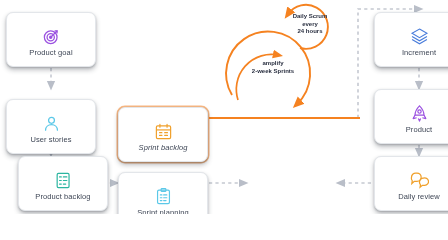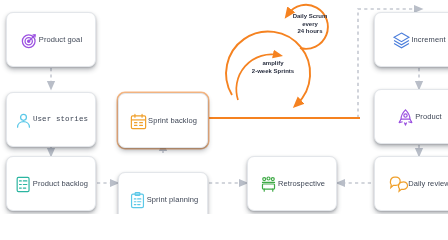--- a/index.html
+++ b/index.html
@@ -14,21 +14,21 @@
 
   .svg-layer{position:absolute;left:0;top:0;width:448px;height:214px;pointer-events:none;}
 
   .card{
     position:absolute;
     width:90px;height:55px;
     background:#ffffff;
     border:1px solid #e3e6ea;
     border-radius:7px;
     box-shadow:0 3px 5px rgba(40,45,55,.30), 0 1px 2px rgba(40,45,55,.22);
-    display:flex;flex-direction:row;
+    display:flex;flex-direction:column;
     align-items:center;justify-content:center;
     box-sizing:border-box;
     z-index:5;
   }
   .card.highlight{
     box-shadow:0 3px 5px rgba(40,45,55,.30), 0 1px 2px rgba(40,45,55,.22),
                0 0 0 1.5px rgba(245,130,32,.55);
   }
   .card .ico{height:24px;display:flex;align-items:flex-end;justify-content:center;margin-bottom:3px;}
   .card .ico svg{display:block;}
@@ -36,23 +36,23 @@
     font-size:7.5px;
     color:#3f4756;
     letter-spacing:.1px;
     text-align:center;
     line-height:1;
     white-space:nowrap;
   }
 
   
   #card-product-goal     {left:6px;   top:12px;}
-  #card-user-stories     {left:6px;   top:92px;font-family:Liberation Mono, monospace;}
-  #card-product-backlog  {left:6px;   top:156px;}
-  #card-sprint-backlog   {left:118px; top:93px;}
+  #card-user-stories     {left:6px;   top:99px;}
+  #card-product-backlog  {left:18px;   top:156px;}
+  #card-sprint-backlog   {left:118px; top:107px;font-style:italic;}
   #card-sprint-planning  {left:118px; top:172px;}
   #card-retrospective    {left:247px; top:156px;}
   #card-increment        {left:374px; top:12px;}
   #card-release          {left:374px; top:89px;}
   #card-sprint-review    {left:374px; top:156px;}
 
   .cyc-label{
     position:absolute;
     color:#2b3142;
     font-size:6px;
@@ -158,33 +158,20 @@
       <svg width="19" height="19" viewBox="0 0 24 24" fill="none" stroke="#5bc8e8" stroke-width="1.5">
         <rect x="4.5" y="4" width="15" height="17" rx="1.8"></rect>
         <rect x="9" y="2" width="6" height="3.6" rx="1"></rect>
         <path d="M8 10h2M8 13.6h2M8 17.2h2" stroke-linecap="round"></path>
         <path d="M12.2 10h4M12.2 13.6h4M12.2 17.2h3" stroke-linecap="round"></path>
       </svg>
     </span>
     <span class="lbl">Sprint planning</span>
   </div>
 
-  <div class="card" id="card-retrospective">
-    <span class="ico">
-      <svg width="19" height="19" viewBox="0 0 24 24" fill="none" stroke="#3faa46" stroke-width="1.5">
-        <circle cx="6.6" cy="5.2" r="1.9"></circle>
-          <circle cx="12" cy="4.4" r="1.9"></circle>
-          <circle cx="17.4" cy="5.2" r="1.9"></circle>
-        <path d="M4.4 9.4h15.2" stroke-linecap="round"></path>
-        <rect x="4.4" y="11.4" width="15.2" height="6.4" rx="1"></rect>
-        <path d="M6.6 17.8v2.6M17.4 17.8v2.6" stroke-linecap="round"></path>
-      </svg>
-    </span>
-    <span class="lbl">Retrospective</span>
-  </div>
 
   <div class="card" id="card-increment">
     <span class="ico">
       <svg width="19" height="19" viewBox="0 0 24 24" fill="none" stroke="#4a7ddb" stroke-width="1.4">
         <path d="M12 2.6 L21.4 8 L12 13.4 L2.6 8 z"></path>
         <path d="M2.6 12 L12 17.4 L21.4 12"></path>
         <path d="M2.6 15.8 L12 21.2 L21.4 15.8"></path>
       </svg>
     </span>
     <span class="lbl">Increment</span>

